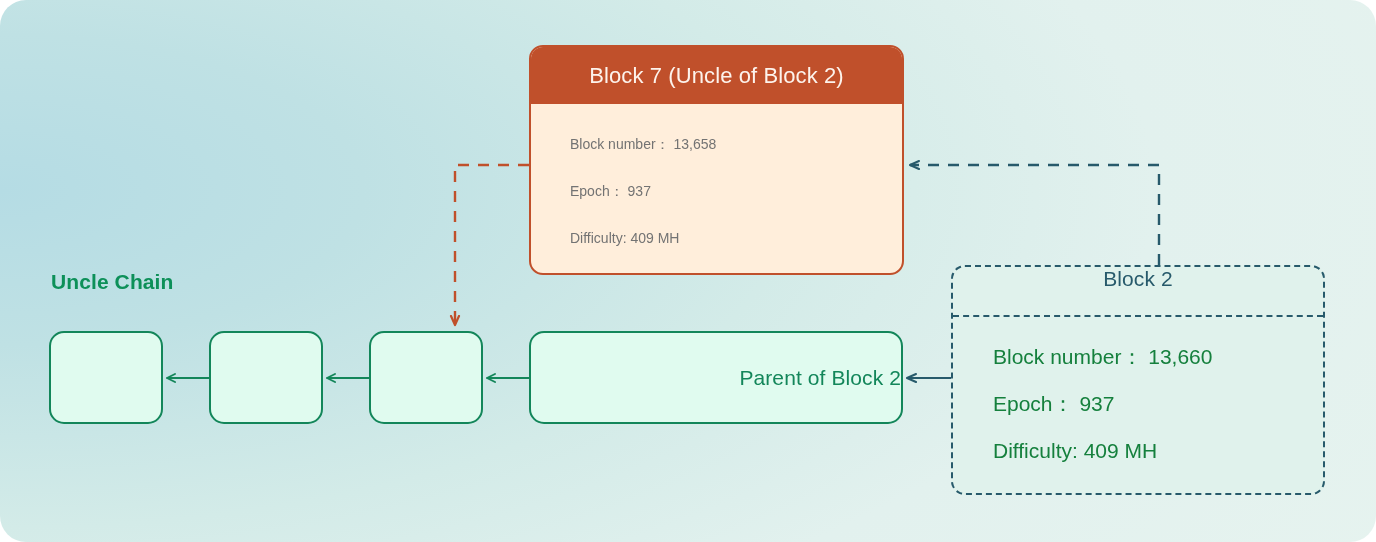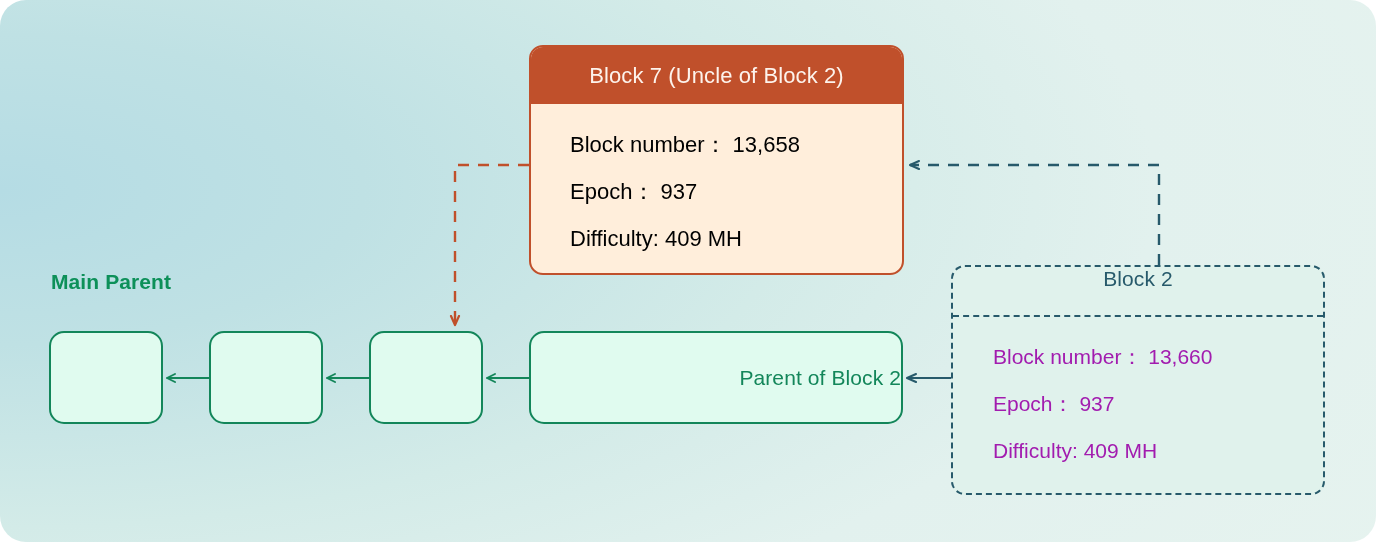--- a/index.html
+++ b/index.html
@@ -99,22 +99,22 @@
   .uncle-header .title {
     color: #fdf3ec;
     font-size: 22px;
     letter-spacing: 0.1px;
     white-space: nowrap;
   }
   .uncle-body {
     padding: 17px 0 0 39px;
   }
   .uncle-body .row {
-    color: #000000;
-    font-size: 22px;
+    color: #737373;
+    font-size: 14px;
     line-height: 47px;
     white-space: nowrap;
   }
 
   
   .block2-card {
     position: absolute;
     left: 951px;
     top: 265px;
     width: 374px;
@@ -134,21 +134,21 @@
   }
   .block2-header .title {
     color: #275a6b;
     font-size: 21px;
     letter-spacing: 0.1px;
   }
   .block2-body {
     padding: 16px 0 0 40px;
   }
   .block2-body .row {
-    color: #a21caf;
+    color: #15803d;
     font-size: 21px;
     line-height: 47px;
     white-space: nowrap;
   }
 </style>
 </head>
 <body>
 
 <div id="canvas">
 
@@ -183,21 +183,21 @@
 
     <g>
       <path d="M529,165 L455,165 L455,325" fill="none" stroke="#c0502b" stroke-width="2.4" stroke-dasharray="11 9" marker-end="url(#ah-red)"></path>
     </g>
 
     <g>
       <path d="M1159,265 L1159,165 L910,165" fill="none" stroke="#275a6b" stroke-width="2.4" stroke-dasharray="11 9" marker-end="url(#ah-teal)"></path>
     </g>
   </svg>
 
-  <div class="main-chain-label">Main Parent</div>
+  <div class="main-chain-label">Uncle Chain</div>
 
   <div class="chain-block cb1"></div>
   <div class="chain-block cb2"></div>
   <div class="chain-block cb3"></div>
 
   <div class="parent-block">
     <span class="label">Parent of Block 2</span>
   </div>
 
   <div class="uncle-card">

